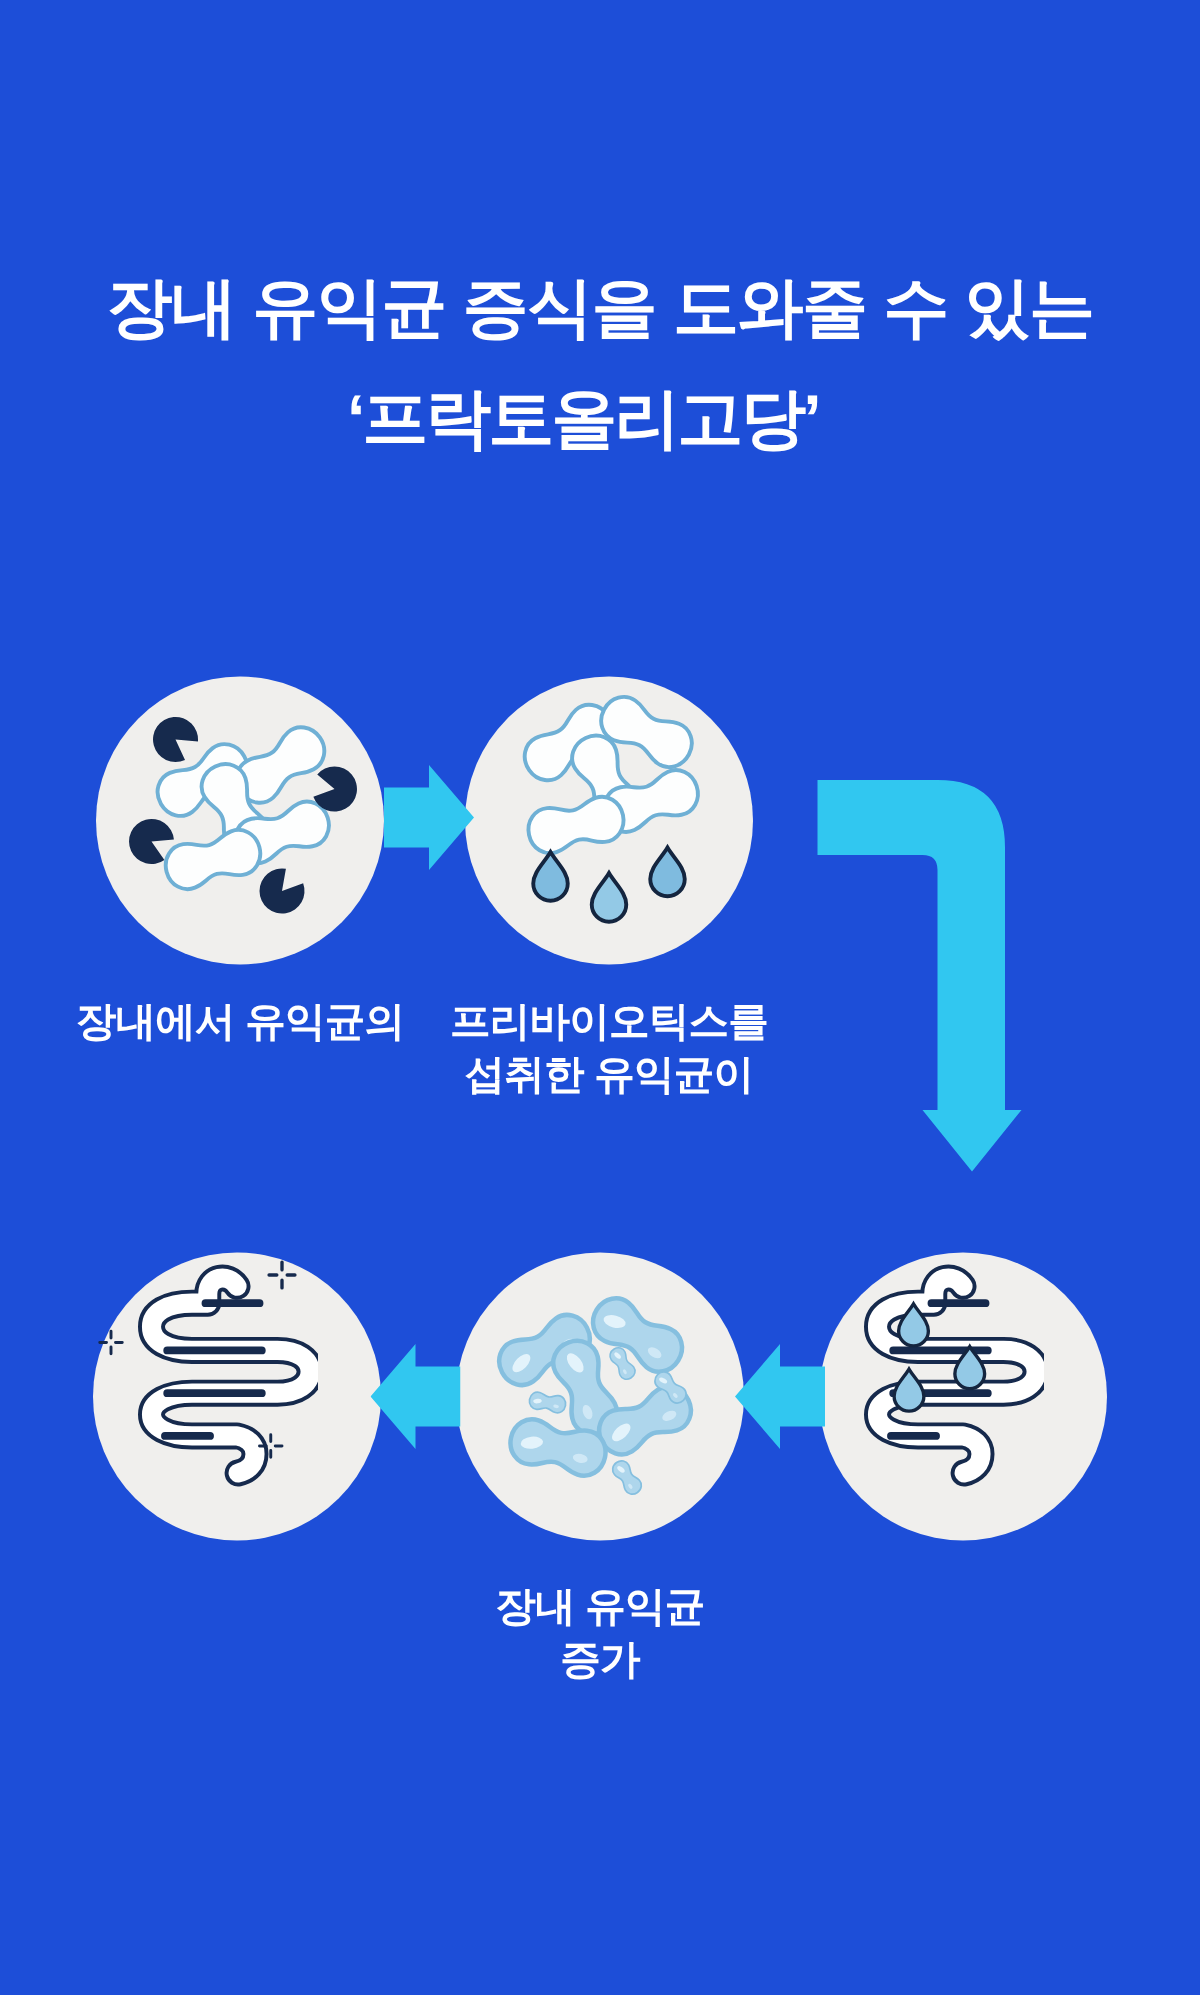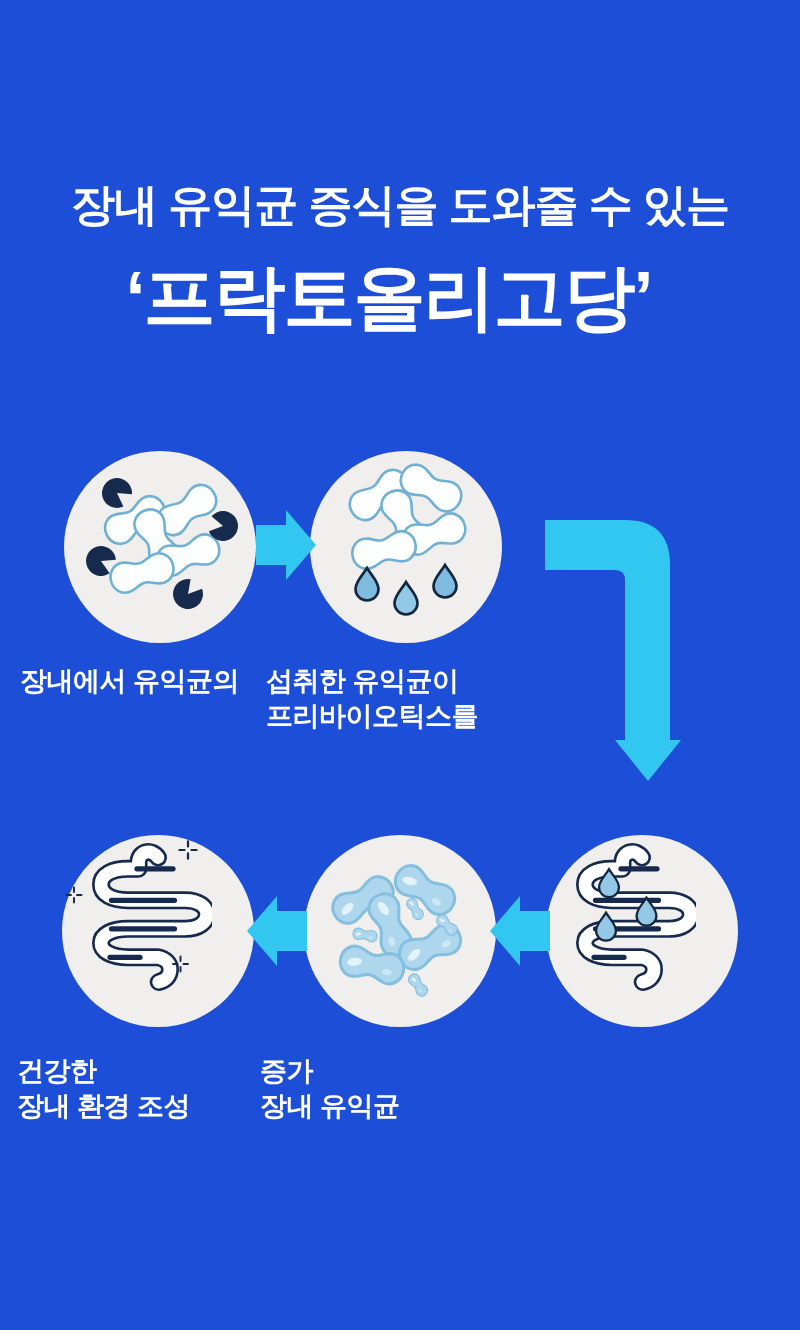--- a/index.html
+++ b/index.html
@@ -7,30 +7,30 @@
   #canvas{
     position:relative;width:800px;height:1330px;overflow:hidden;
     background:#1d4ed8;
   }
   .title-line1{
     position:absolute;left:0;top:176px;width:800px;text-align:center;
     color:#ffffff;font-size:44px;font-weight:600;letter-spacing:-1px;white-space:nowrap;
   }
   .title-line2{
     position:absolute;left:0;top:250px;width:777px;text-align:center;
-    color:#ffffff;font-size:72px;font-weight:800;letter-spacing:-2px;white-space:nowrap;
+    color:#ffffff;font-size:44px;font-weight:800;letter-spacing:-2px;white-space:nowrap;
   }
   .circle{
     position:absolute;width:192px;height:192px;border-radius:50%;
     background:#f0efed;
   }
   .circle svg{position:absolute;left:0;top:0;}
   .icon-center{position:absolute;left:21px;top:16px;}
   .step-label{
-    position:absolute;width:280px;text-align:left;color:#ffffff;
+    position:absolute;width:280px;text-align:center;color:#ffffff;
     font-size:27px;font-weight:700;line-height:35px;letter-spacing:-0.5px;
   }
   .arrow{position:absolute;}
   
   #circle-1{left:64px;top:451px;}
   #circle-2{left:310px;top:451px;}
   #circle-3{left:546px;top:835px;}
   #circle-4{left:304px;top:835px;}
   #circle-5{left:62px;top:835px;}
   #label-1{left:20px;top:664px;}
@@ -155,28 +155,24 @@
 
   <svg id="arrow-4" class="arrow" width="60" height="70" viewBox="0 0 60 70">
     <path d="M60 15 H30 V0 L0 35 L30 70 V55 H60 Z" fill="#31c7f0"></path>
   </svg>
 
   <div id="label-1" class="step-label">
     <div>장내에서 유익균의</div>
   </div>
 
   <div id="label-2" class="step-label">
+    <div>프리바이오틱스를</div>
     <div>섭취한 유익균이</div>
-    <div>프리바이오틱스를</div>
   </div>
 
 
   <div id="label-4" class="step-label">
+    <div>장내 유익균</div>
     <div>증가</div>
-    <div>장내 유익균</div>
   </div>
 
-  <div id="label-5" class="step-label">
-    <div>건강한</div>
-    <div>장내 환경 조성</div>
-  </div>
 
 </div>
 
 </body></html>

